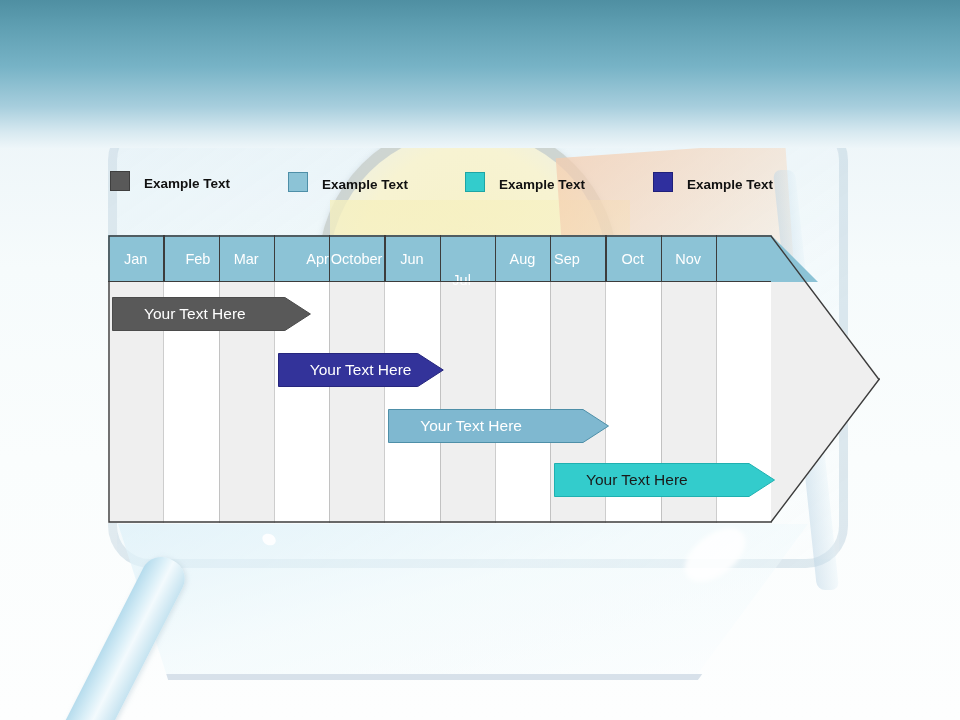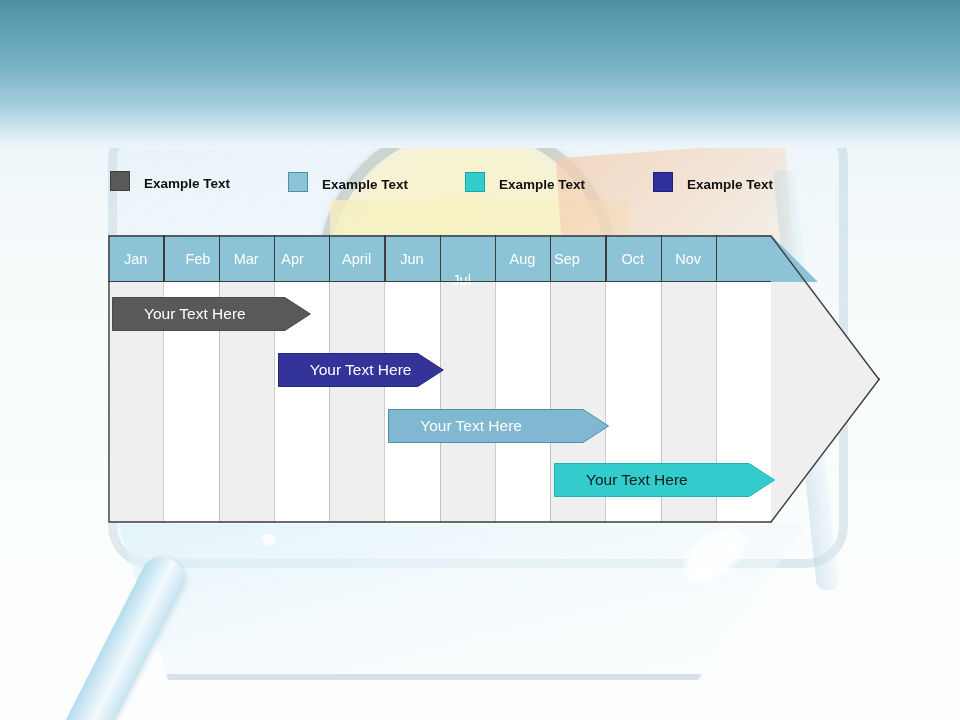--- a/index.html
+++ b/index.html
@@ -216,23 +216,23 @@
         <div class="col-sep" style="left: 607.75px;"></div>
       </div>
     <div class="hdr-band"></div>
     <div class="hdr-wedge"></div>
     <div id="hdrcells">
         <div class="hdr-cell" style="left: 0px; width: 55.25px;">Jan</div>
         <div class="hdr-cell" style="left: 55.25px; width: 55.25px; padding-left: 14px;">Feb</div>
         <div class="hdr-div" style="left: 55.25px;"></div>
         <div class="hdr-cell" style="left: 110.5px; width: 55.25px;">Mar</div>
         <div class="hdr-div" style="left: 110.5px;"></div>
-        <div class="hdr-cell" style="left: 157px; width: 55.25px;">Apr</div>
+        <div class="hdr-cell" style="left: 182px; width: 55.25px;">Apr</div>
         <div class="hdr-div" style="left: 165.75px;"></div>
-        <div class="hdr-cell" style="left: 221px; width: 55.25px;">April</div>
+        <div class="hdr-cell" style="left: 221px; width: 55.25px;">October</div>
         <div class="hdr-div" style="left: 221px;"></div>
         <div class="hdr-cell" style="left: 276.25px; width: 55.25px;">Jun</div>
         <div class="hdr-div" style="left: 276.25px;"></div>
         <div class="hdr-cell" style="left: 326px; width: 55.25px; margin-top: 21px;">Jul</div>
         <div class="hdr-div" style="left: 331.5px;"></div>
         <div class="hdr-cell" style="left: 386.75px; width: 55.25px;">Aug</div>
         <div class="hdr-div" style="left: 386.75px;"></div>
         <div class="hdr-cell" style="left: 442px; width: 34px;">Sep</div>
         <div class="hdr-div" style="left: 442px;"></div>
         <div class="hdr-cell" style="left: 497.25px; width: 55.25px;">Oct</div>

